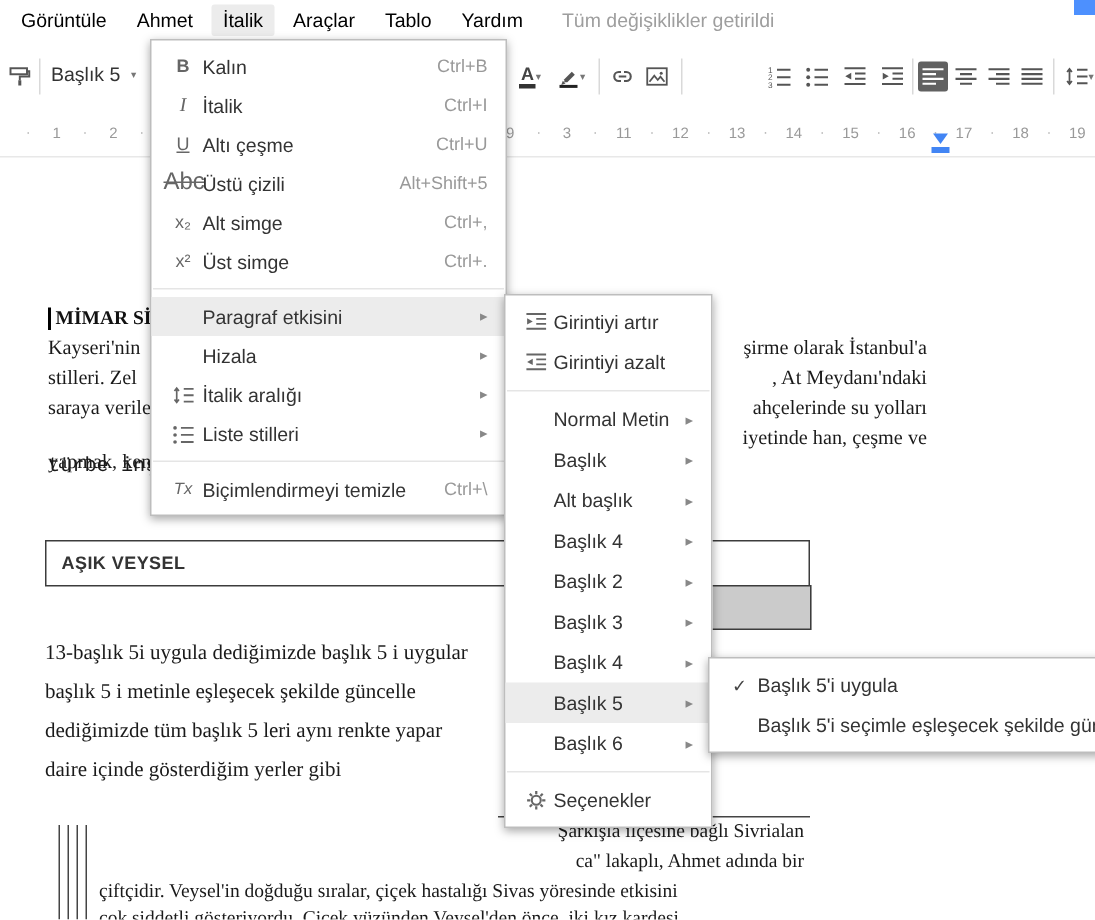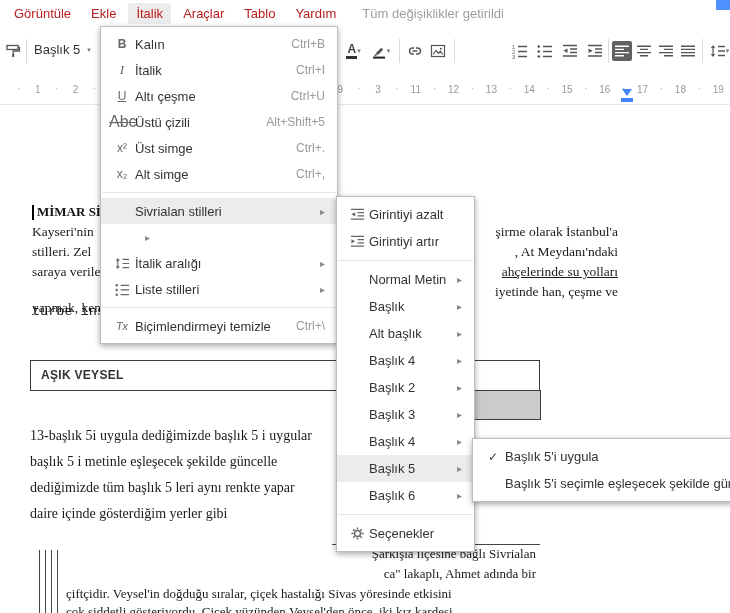--- a/index.html
+++ b/index.html
@@ -22,21 +22,21 @@
                background:#cbcbcb;border:1px solid #3c3c3c;box-sizing:border-box;}
   .note-line{left:30px;font-size:14px;}
   .bottom-left{left:66px;font-size:13px;}
   .bottom-right{right:194px;font-size:13px;}
   .hline{position:absolute;left:332px;top:544px;width:208px;height:0;border-top:1px solid #444;}
   .vline{position:absolute;top:550px;height:63px;width:0;border-left:1px solid #444;}
 
   
   .menubar{position:absolute;top:0;left:0;right:0;height:26px;background:#fff;z-index:30;
            display:flex;align-items:center;padding-left:6px;}
-  .mb-item{font-size:13px;color:#b91c1c;padding:3px 8px;margin-right:4px;border-radius:2px;cursor:pointer;}
+  .mb-item{font-size:13px;color:#000000;padding:3px 8px;margin-right:4px;border-radius:2px;cursor:pointer;}
   .mb-item.open{background:#ececec;}
   .mb-saved{font-size:13px;color:#9e9e9e;margin-left:14px;}
   .share-frag{position:absolute;top:0;right:0;width:14px;height:10px;background:#4d90fe;}
 
   .toolbar{position:absolute;top:26px;left:0;right:0;height:50px;background:#fff;z-index:29;}
   .tb-btn{position:absolute;top:15px;width:20px;height:20px;display:flex;align-items:center;
           justify-content:center;color:#555;cursor:pointer;border-radius:2px;}
   .tb-btn svg{width:16px;height:16px;display:block;}
   .tb-btn.wide{width:27px;}
   .tb-btn.selected{background:#616161;color:#fff;}
@@ -85,21 +85,21 @@
 
 <div class="doc">
   <div class="caret"></div>
   <div class="doc-abs doc-heading serif">MİMAR SİN</div>
 
   <div class="doc-abs serif body-left" style="left:32px;top:224px;">Kayseri'nin</div>
   <div class="doc-abs serif body-right" style="top:224px;">şirme olarak İstanbul'a</div>
   <div class="doc-abs serif body-left" style="left:32px;top:244px;">stilleri. Zel</div>
   <div class="doc-abs serif body-right" style="top:244px;">, At Meydanı'ndaki</div>
   <div class="doc-abs serif body-left" style="left:32px;top:264px;">saraya verile</div>
-  <div class="doc-abs serif body-right" style="top:264px;text-decoration:underline;">ahçelerinde su yolları</div>
+  <div class="doc-abs serif body-right" style="top:264px;">ahçelerinde su yolları</div>
   <div class="doc-abs serif body-left" style="left:32px;top:300px;text-align:center;">yapmak, ken</div>
   <div class="doc-abs serif body-right" style="top:284px;">iyetinde han, çeşme ve</div>
   <div class="doc-abs serif body-left" style="left:32px;top:304px;font-family:Liberation Mono, monospace;">türbe inşaatı</div>
 
   <div class="veysel-box">
     <div class="veysel-label">AŞIK VEYSEL</div>
   </div>
   <div class="shaded-cell"></div>
 
   <div class="doc-abs serif note-line" style="top:428px;">13-başlık 5i uygula dediğimizde başlık 5 i uygular</div>
@@ -263,21 +263,21 @@
     <svg viewBox="0 0 16 16">
         <path d="M3 3v10M1.4 5L3 3l1.6 2M1.4 11L3 13l1.6-2" fill="none" stroke="currentColor" stroke-width="1.2"></path>
         <path d="M8 3.5h7M8 8h7M8 12.5h7" stroke="currentColor" stroke-width="1.3"></path>
       </svg>
     <span class="dd">▾</span>
   </div>
 </div>
 
 <div class="menubar">
   <span class="mb-item">Görüntüle</span>
-  <span class="mb-item">Ekle</span>
+  <span class="mb-item">Ahmet</span>
   <span class="mb-item open">İtalik</span>
   <span class="mb-item">Araçlar</span>
   <span class="mb-item">Tablo</span>
   <span class="mb-item">Yardım</span>
   <span class="mb-saved">Tüm değişiklikler getirildi</span>
   <div class="share-frag"></div>
 </div>
 
 <div class="menu-panel" id="menu-format">
   <div class="menu-item">
@@ -294,37 +294,38 @@
     <span class="mi-icon ic-u">U</span>
     <span class="mi-label">Altı çeşme</span>
     <span class="mi-shortcut">Ctrl+U</span>
   </div>
   <div class="menu-item">
     <span class="mi-icon ic-abc">Abc</span>
     <span class="mi-label">Üstü çizili</span>
     <span class="mi-shortcut">Alt+Shift+5</span>
   </div>
   <div class="menu-item">
+    <span class="mi-icon">x₂</span>
+    <span class="mi-label">Alt simge</span>
+    <span class="mi-shortcut">Ctrl+,</span>
+  </div>
+  <div class="menu-item">
     <span class="mi-icon">x²</span>
     <span class="mi-label">Üst simge</span>
     <span class="mi-shortcut">Ctrl+.</span>
   </div>
-  <div class="menu-item">
-    <span class="mi-icon">x₂</span>
-    <span class="mi-label">Alt simge</span>
-    <span class="mi-shortcut">Ctrl+,</span>
-  </div>
   <div class="menu-sep"></div>
   <div class="menu-item hl">
     <span class="mi-icon"></span>
-    <span class="mi-label">Sivrialan stilleri</span>
+    <span class="mi-label">Paragraf etkisini</span>
     <span class="mi-arrow">▸</span>
   </div>
   <div class="menu-item">
     <span class="mi-icon"></span>
+    <span class="mi-label">Hizala</span>
     <span class="mi-arrow">▸</span>
   </div>
   <div class="menu-item">
     <span class="mi-icon"><svg viewBox="0 0 16 16">
           <path d="M3 3v10M1.4 5L3 3l1.6 2M1.4 11L3 13l1.6-2" fill="none" stroke="currentColor" stroke-width="1.2"></path>
           <path d="M8 3.5h7M8 8h7M8 12.5h7" stroke="currentColor" stroke-width="1.3"></path>
         </svg></span>
     <span class="mi-label">İtalik aralığı</span>
     <span class="mi-arrow">▸</span>
   </div>
@@ -343,30 +344,30 @@
     <span class="mi-icon ic-tx">Tx</span>
     <span class="mi-label">Biçimlendirmeyi temizle</span>
     <span class="mi-shortcut">Ctrl+\</span>
   </div>
 </div>
 
 <div class="menu-panel" id="menu-parastyles">
   <div class="menu-item mi27">
     <span class="mi-icon w24"><svg viewBox="0 0 16 16">
           <path d="M1 2.5h14M8 6h7M8 9.5h7M1 13h14" stroke="currentColor" stroke-width="1.3"></path>
+          <polygon points="1.5,5.5 1.5,10 5.5,7.75" fill="currentColor"></polygon>
+        </svg></span>
+    <span class="mi-label">Girintiyi artır</span>
+  </div>
+  <div class="menu-item mi27">
+    <span class="mi-icon w24"><svg viewBox="0 0 16 16">
+          <path d="M1 2.5h14M8 6h7M8 9.5h7M1 13h14" stroke="currentColor" stroke-width="1.3"></path>
           <polygon points="5.5,5.5 5.5,10 1.5,7.75" fill="currentColor"></polygon>
         </svg></span>
     <span class="mi-label">Girintiyi azalt</span>
-  </div>
-  <div class="menu-item mi27">
-    <span class="mi-icon w24"><svg viewBox="0 0 16 16">
-          <path d="M1 2.5h14M8 6h7M8 9.5h7M1 13h14" stroke="currentColor" stroke-width="1.3"></path>
-          <polygon points="1.5,5.5 1.5,10 5.5,7.75" fill="currentColor"></polygon>
-        </svg></span>
-    <span class="mi-label">Girintiyi artır</span>
   </div>
   <div class="menu-sep"></div>
   <div class="menu-item mi27">
     <span class="mi-icon w24"></span>
     <span class="mi-label">Normal Metin</span>
     <span class="mi-arrow">▸</span>
   </div>
   <div class="menu-item mi27">
     <span class="mi-icon w24"></span>
     <span class="mi-label">Başlık</span>

